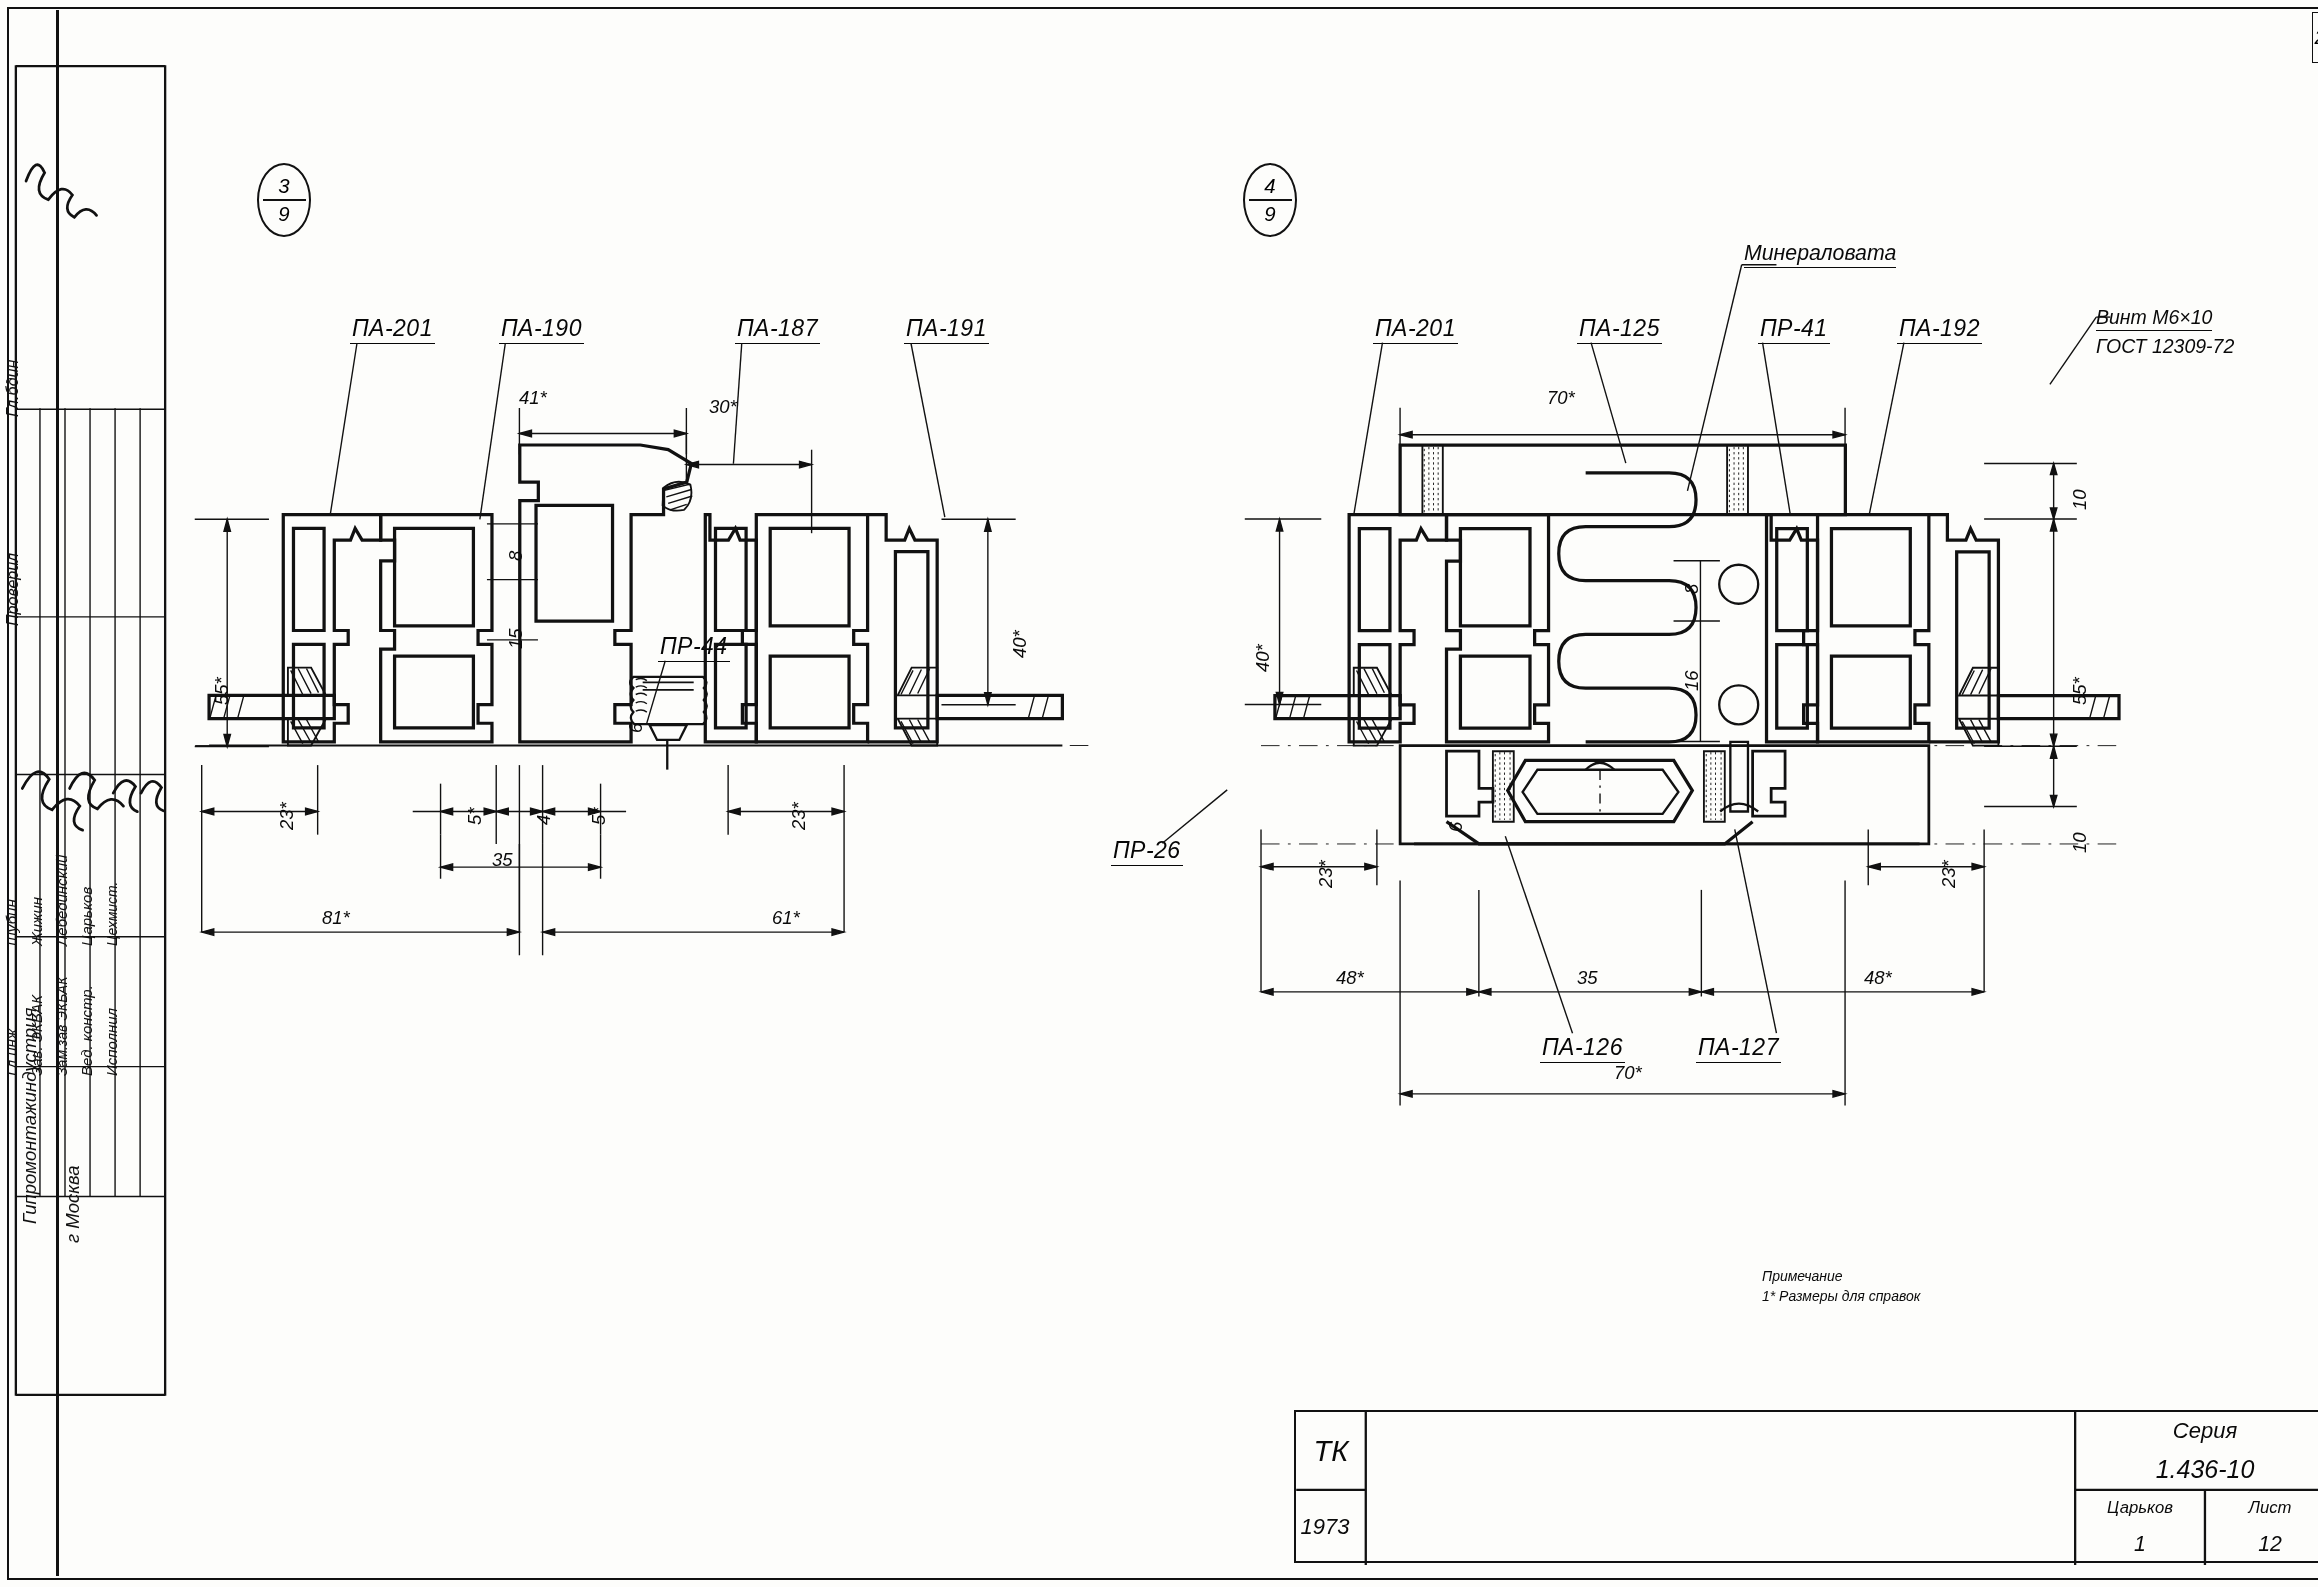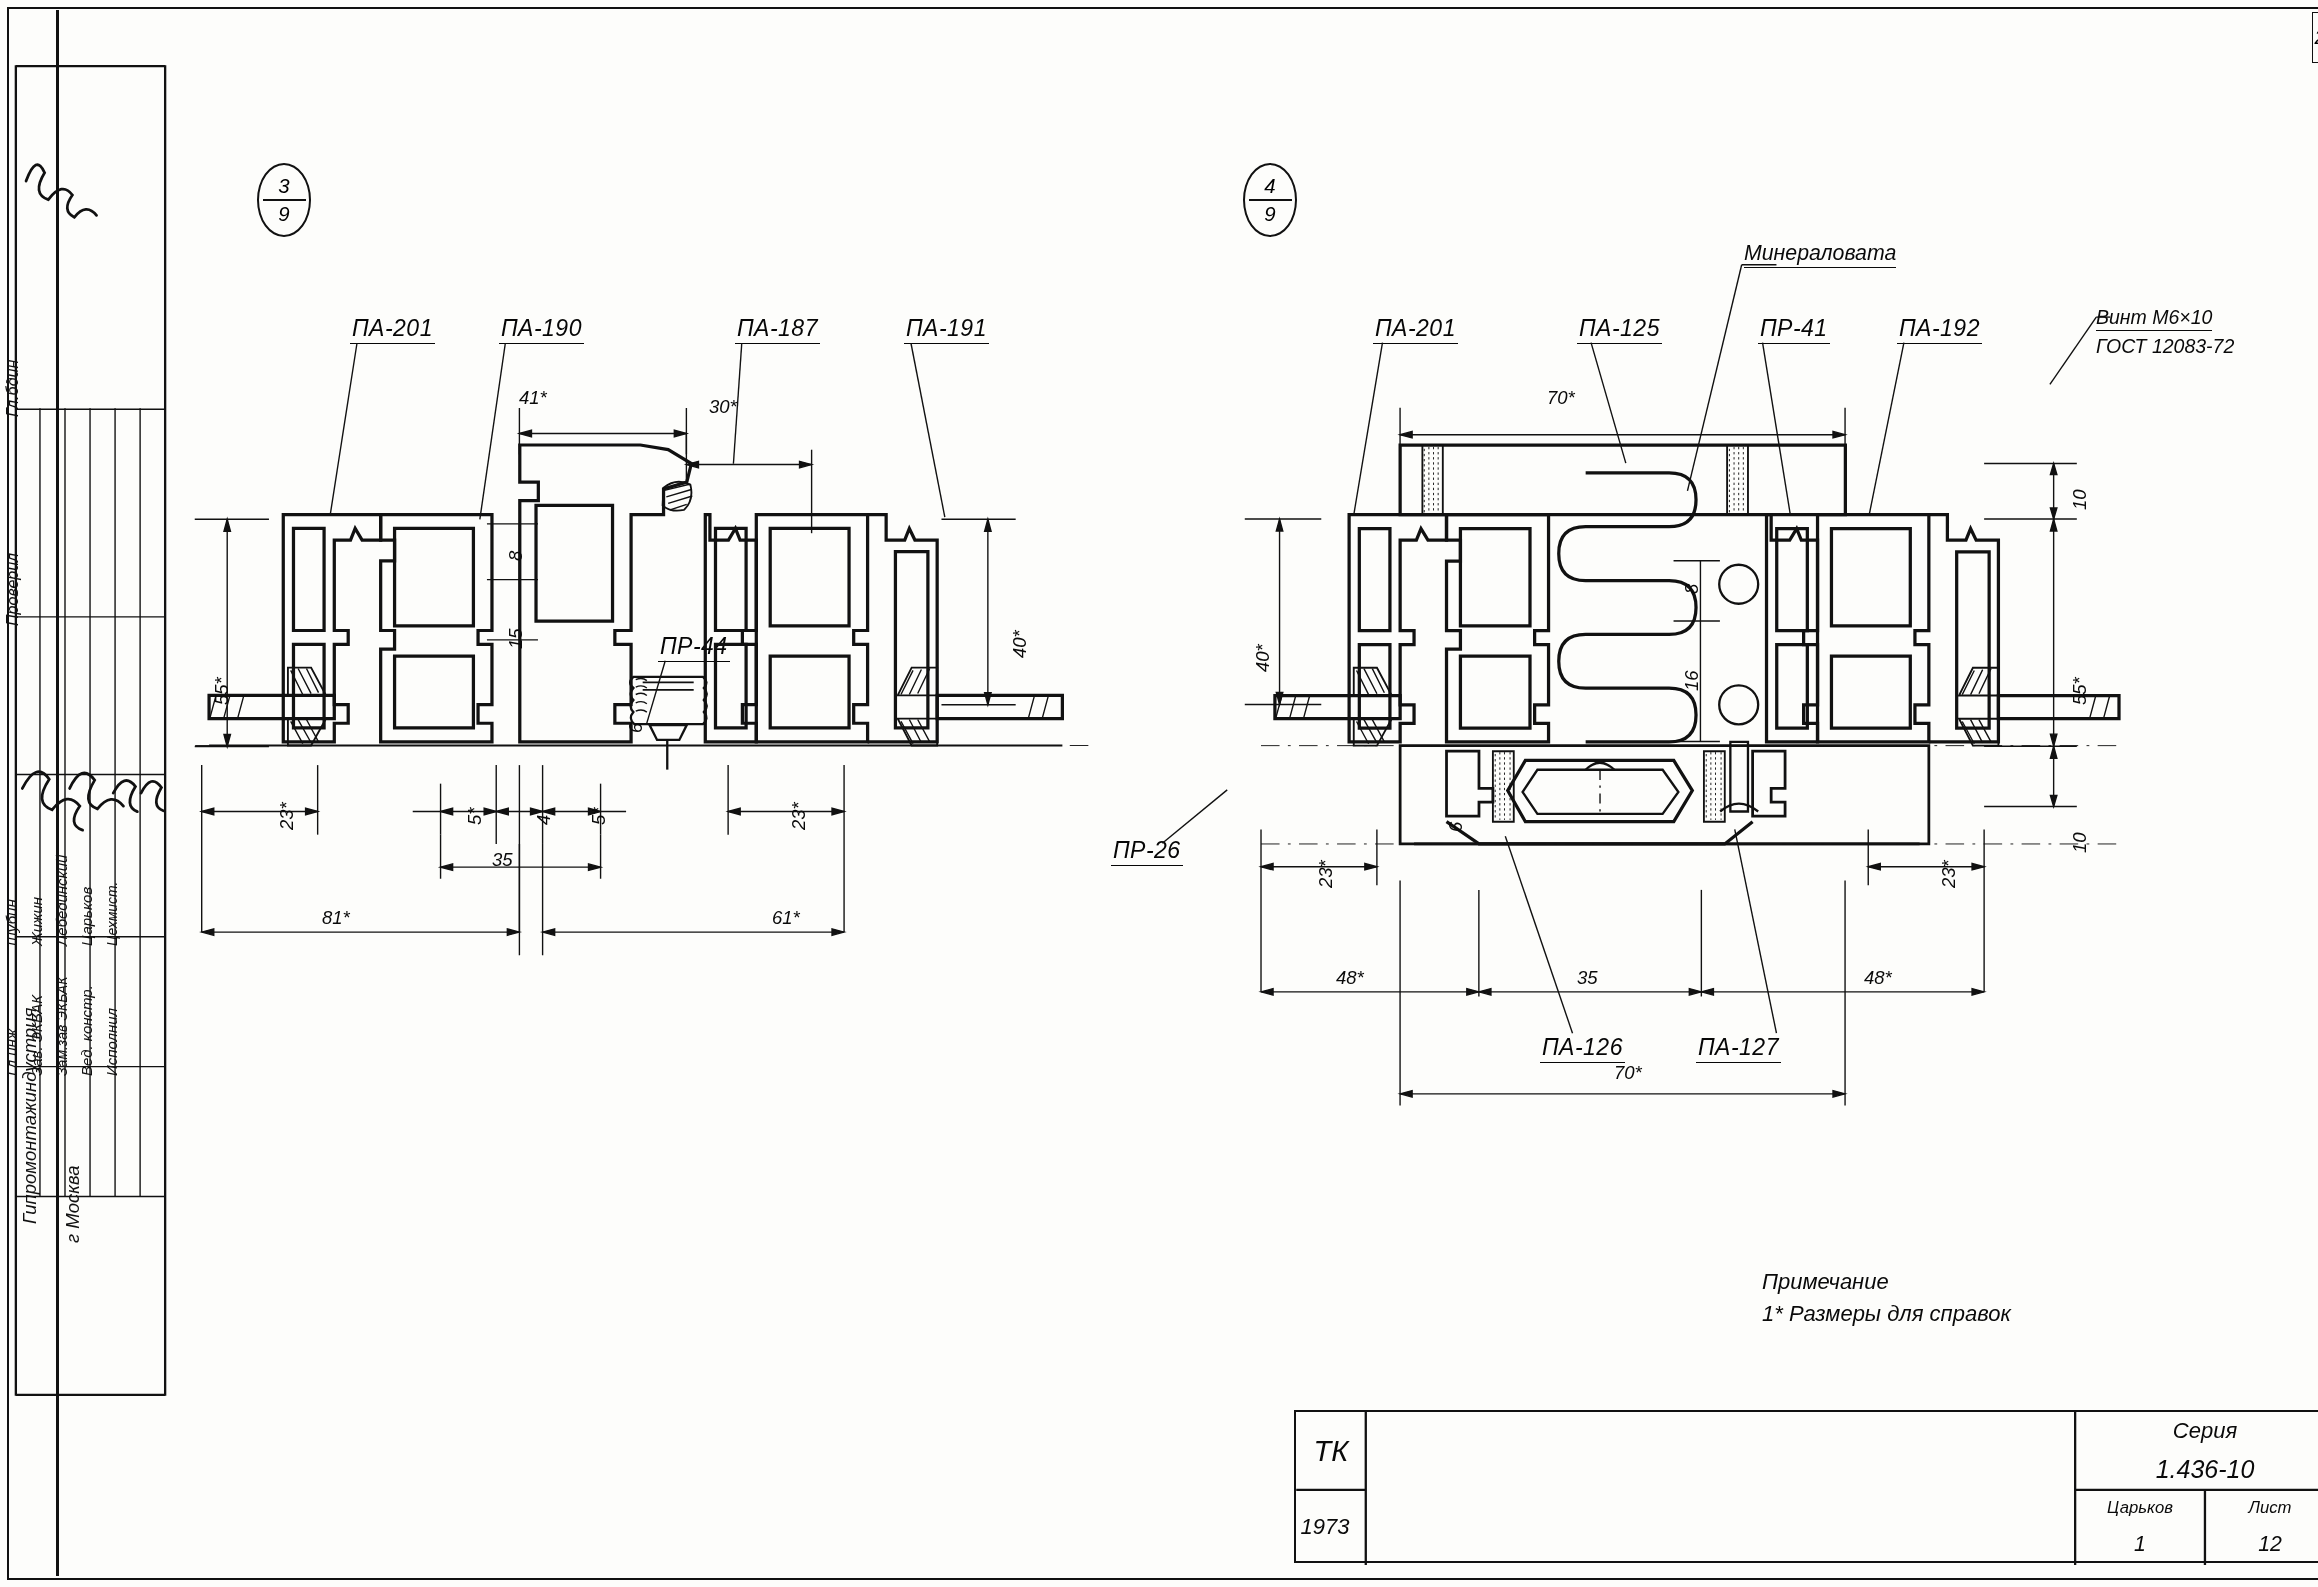--- a/index.html
+++ b/index.html
@@ -37,21 +37,21 @@
   .partlbl{position:absolute;font-size:23px;font-style:italic;color:#060606;white-space:nowrap;
            border-bottom:1.9px solid #060606;padding:0 1.9px 1.4px 1.9px;letter-spacing:0.5px;}
   .freetxt{position:absolute;font-size:21.3px;font-style:italic;color:#0a0a0a;white-space:nowrap;}
   
   .bubble{position:absolute;width:50px;height:70px;border:2.3px solid #111;border-radius:50%;
           display:flex;flex-direction:column;align-items:center;justify-content:center;}
   .bubble i{font-size:20.4px;font-style:italic;line-height:1;}
   .bubble .bar{width:43px;height:1.9px;background:#111;margin:2.8px 0;}
   
   #note{position:absolute;}
-  #note div{font-size:22px;font-style:italic;color:#0a0a0a;white-space:nowrap;line-height:1.45;}
+  #note div{font-size:14px;font-style:italic;color:#0a0a0a;white-space:nowrap;line-height:1.45;}
 </style>
 </head>
 <body>
 
 <div id="sheet">
 
   <div class="abs" id="frameOuter"></div>
   <div class="abs" id="frameInner"></div>
 
   <div class="abs" id="pagebox">
@@ -315,21 +315,21 @@
   <div class="partlbl" style="left:1373px;top:315px;">ПА-201</div>
   <div class="partlbl" style="left:1577px;top:315px;">ПА-125</div>
   <div class="partlbl" style="left:1758px;top:315px;">ПР-41</div>
   <div class="partlbl" style="left:1897px;top:315px;">ПА-192</div>
   <div class="partlbl" style="left:1111px;top:837px;">ПР-26</div>
   <div class="partlbl" style="left:1540px;top:1034px;">ПА-126</div>
   <div class="partlbl" style="left:1696px;top:1034px;">ПА-127</div>
 
   <div class="freetxt" style="left:1744px;top:241px;border-bottom:1.9px solid #0a0a0a;padding-bottom:1.4px;">Минераловата</div>
   <div class="freetxt" style="left:2096px;top:306px;border-bottom:1.9px solid #0a0a0a;padding-bottom:1.4px;font-size:19.5px;">Винт М6×10</div>
-  <div class="freetxt" style="left:2096px;top:335px;font-size:19.5px;">ГОСТ 12083-72</div>
+  <div class="freetxt" style="left:2096px;top:335px;font-size:19.5px;">ГОСТ 12309-72</div>
 
   <svg class="abs" style="left:1067px;top:185px;" width="1113" height="927" viewBox="0 0 2400 2000">
     <g stroke="#111" fill="none" stroke-width="3">
       <line x1="680" y1="340" x2="618" y2="712"></line>
       <line x1="1130" y1="340" x2="1205" y2="600"></line>
       <line x1="1500" y1="340" x2="1560" y2="712"></line>
       <line x1="1805" y1="340" x2="1730" y2="712"></line>
 
       <line x1="1455" y1="172" x2="1338" y2="660"></line>
       <line x1="1455" y1="172" x2="1530" y2="172"></line>

